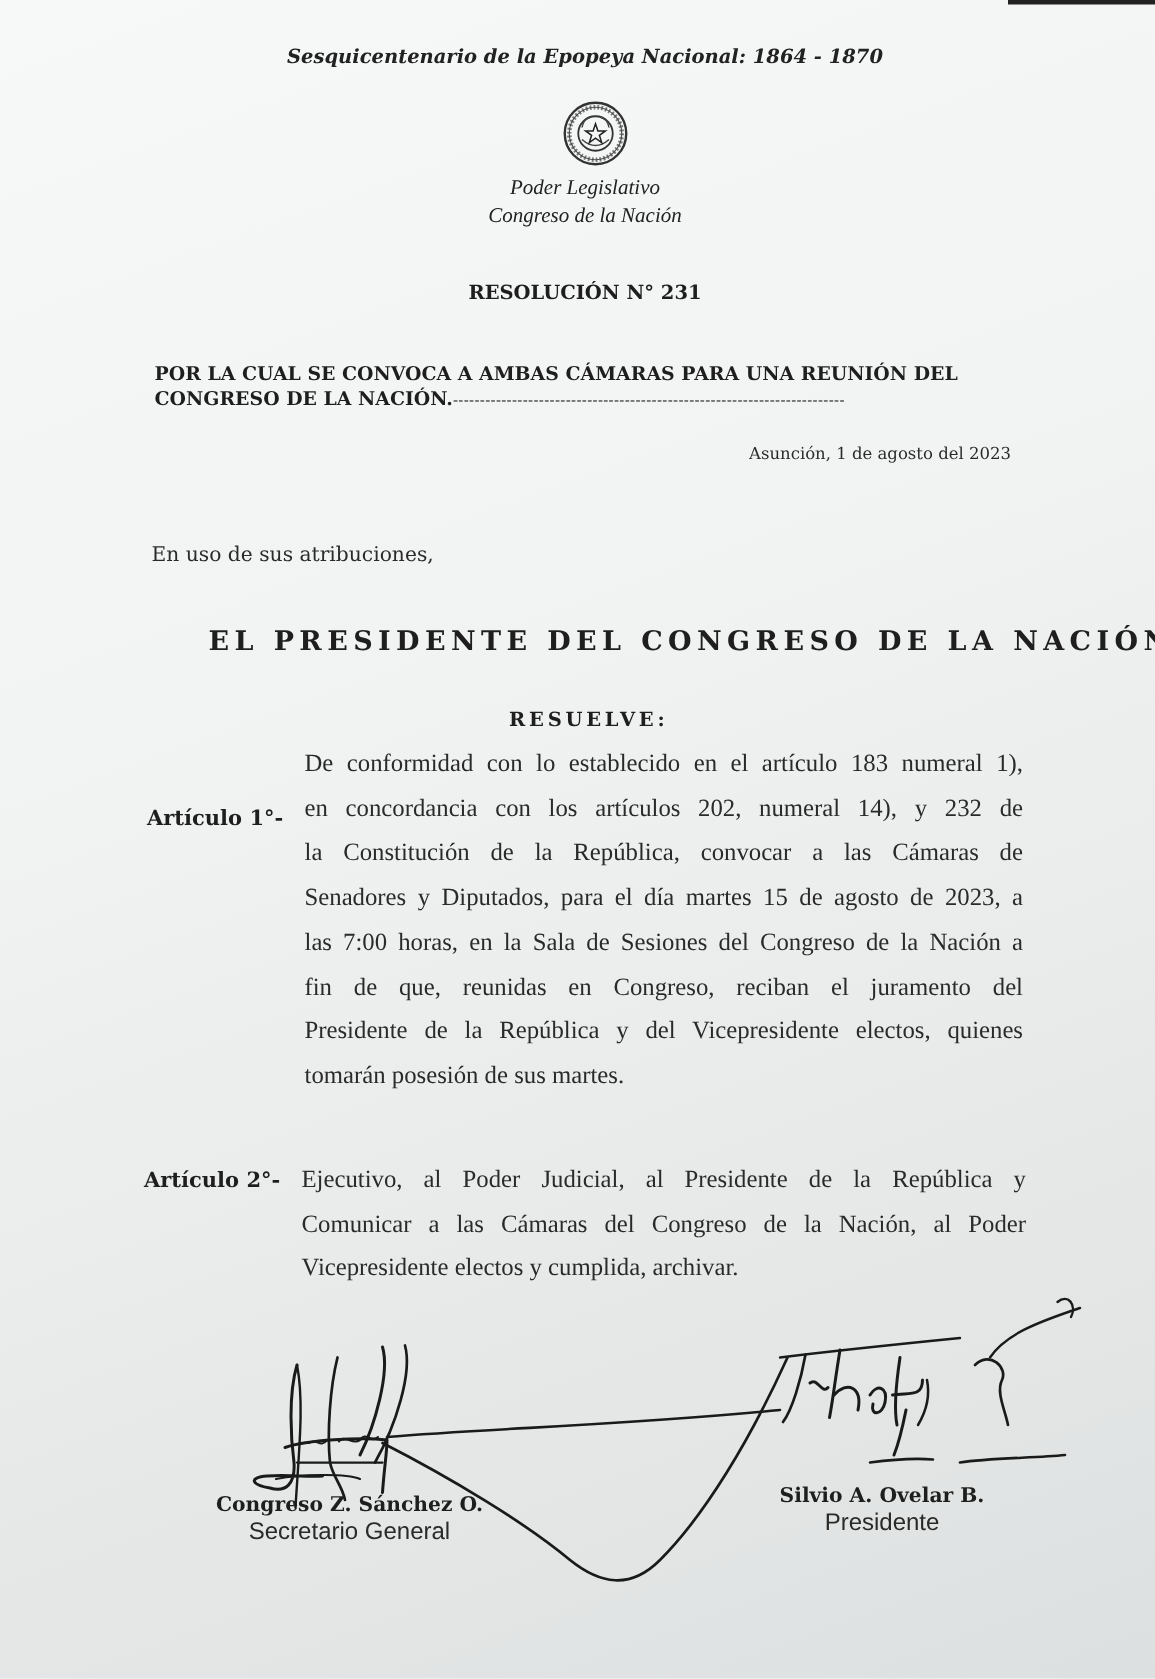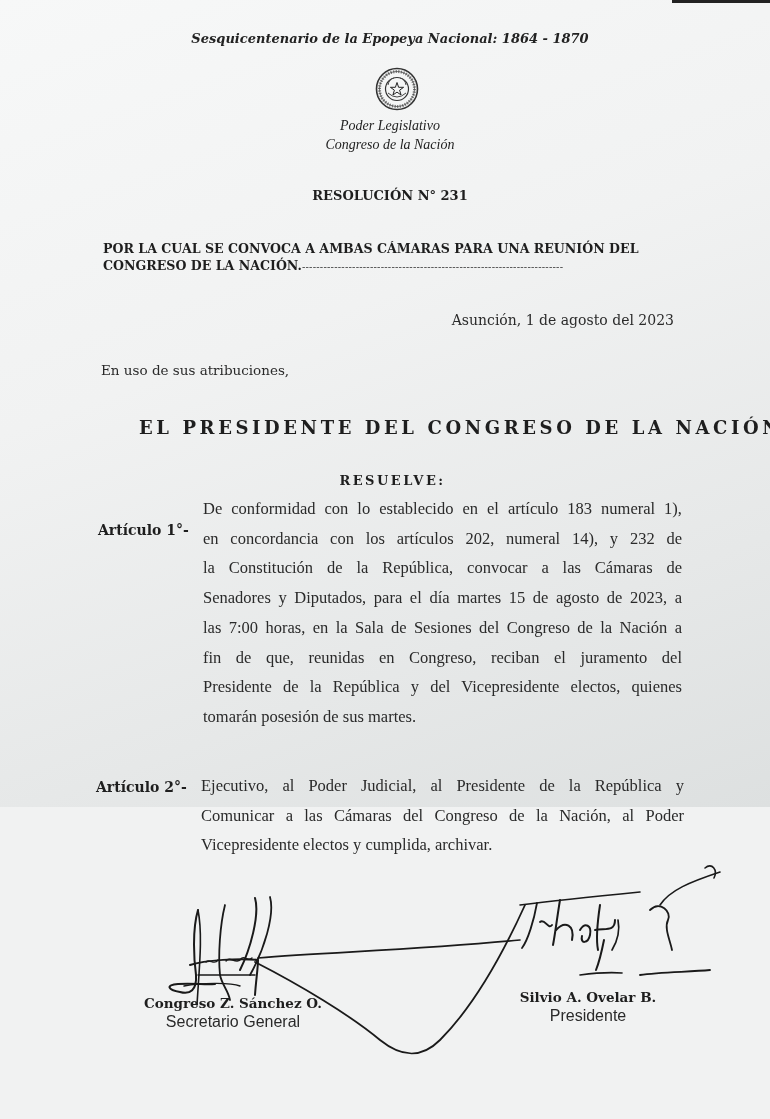--- a/index.html
+++ b/index.html
@@ -11,21 +11,21 @@
       height: 1119px;
       position: relative;
       overflow: hidden;
       background: #f1f2f2;
       font-family: "DejaVu Serif", "Liberation Serif", serif;
       color: #1e1e1e;
     }
     .page {
       position: absolute;
       left: 0; top: 0;
-      width: 770px; height: 807px;
+      width: 770px; height: 1119px;
       background: linear-gradient(160deg, #f7f8f8 0%, #f1f2f2 40%, #e6e8e8 75%, #dde0e0 100%);
     }
     .page-edge {
       position: absolute;
       top: 0; left: 672px;
       width: 98px; height: 3px;
       background: #222;
     }
     .motto {
       position: absolute;
@@ -71,23 +71,23 @@
       color: #1e1e1e;
       white-space: nowrap;
     }
     .subject .dashes {
       font-weight: normal;
       font-size: 10px;
       letter-spacing: 0.2px;
     }
     .date {
       position: absolute;
-      top: 312px; right: 96px;
-      font-family: "DejaVu Serif", serif;
-      font-size: 14px;
+      top: 296px; right: 96px;
+      font-family: "DejaVu Serif", serif;
+      font-size: 11px;
       color: #2a2a2a;
     }
     .preamble {
       position: absolute;
       top: 362px; left: 101px;
       font-family: "DejaVu Serif", serif;
       font-size: 13.5px;
       color: #2a2a2a;
     }
     .president-heading {
@@ -200,21 +200,21 @@
 
   <div class="date">Asunción, 1 de agosto del 2023</div>
 
   <div class="preamble">En uso de sus atribuciones,</div>
 
   <div class="president-heading">EL PRESIDENTE DEL CONGRESO DE LA NACIÓN</div>
 
   <div class="resuelve">RESUELVE:</div>
 
   <div class="article">
-    <div class="art-label" style="top:522px; left:98px;">Artículo 1°-</div>
+    <div class="art-label" style="top:538px; left:98px;">Artículo 1°-</div>
     <div class="art-body" style="top:494px; left:203px; width:479px;">
       <span class="line">De conformidad con lo establecido en el artículo 183 numeral 1),</span>
       <span class="line">en concordancia con los artículos 202, numeral 14), y 232 de</span>
       <span class="line">la Constitución de la República, convocar a las Cámaras de</span>
       <span class="line">Senadores y Diputados, para el día martes 15 de agosto de 2023, a</span>
       <span class="line">las 7:00 horas, en la Sala de Sesiones del Congreso de la Nación a</span>
       <span class="line">fin de que, reunidas en Congreso, reciban el juramento del</span>
       <span class="line">Presidente de la República y del Vicepresidente electos, quienes</span>
       <span class="line last">tomarán posesión de sus martes.</span>
     </div>

